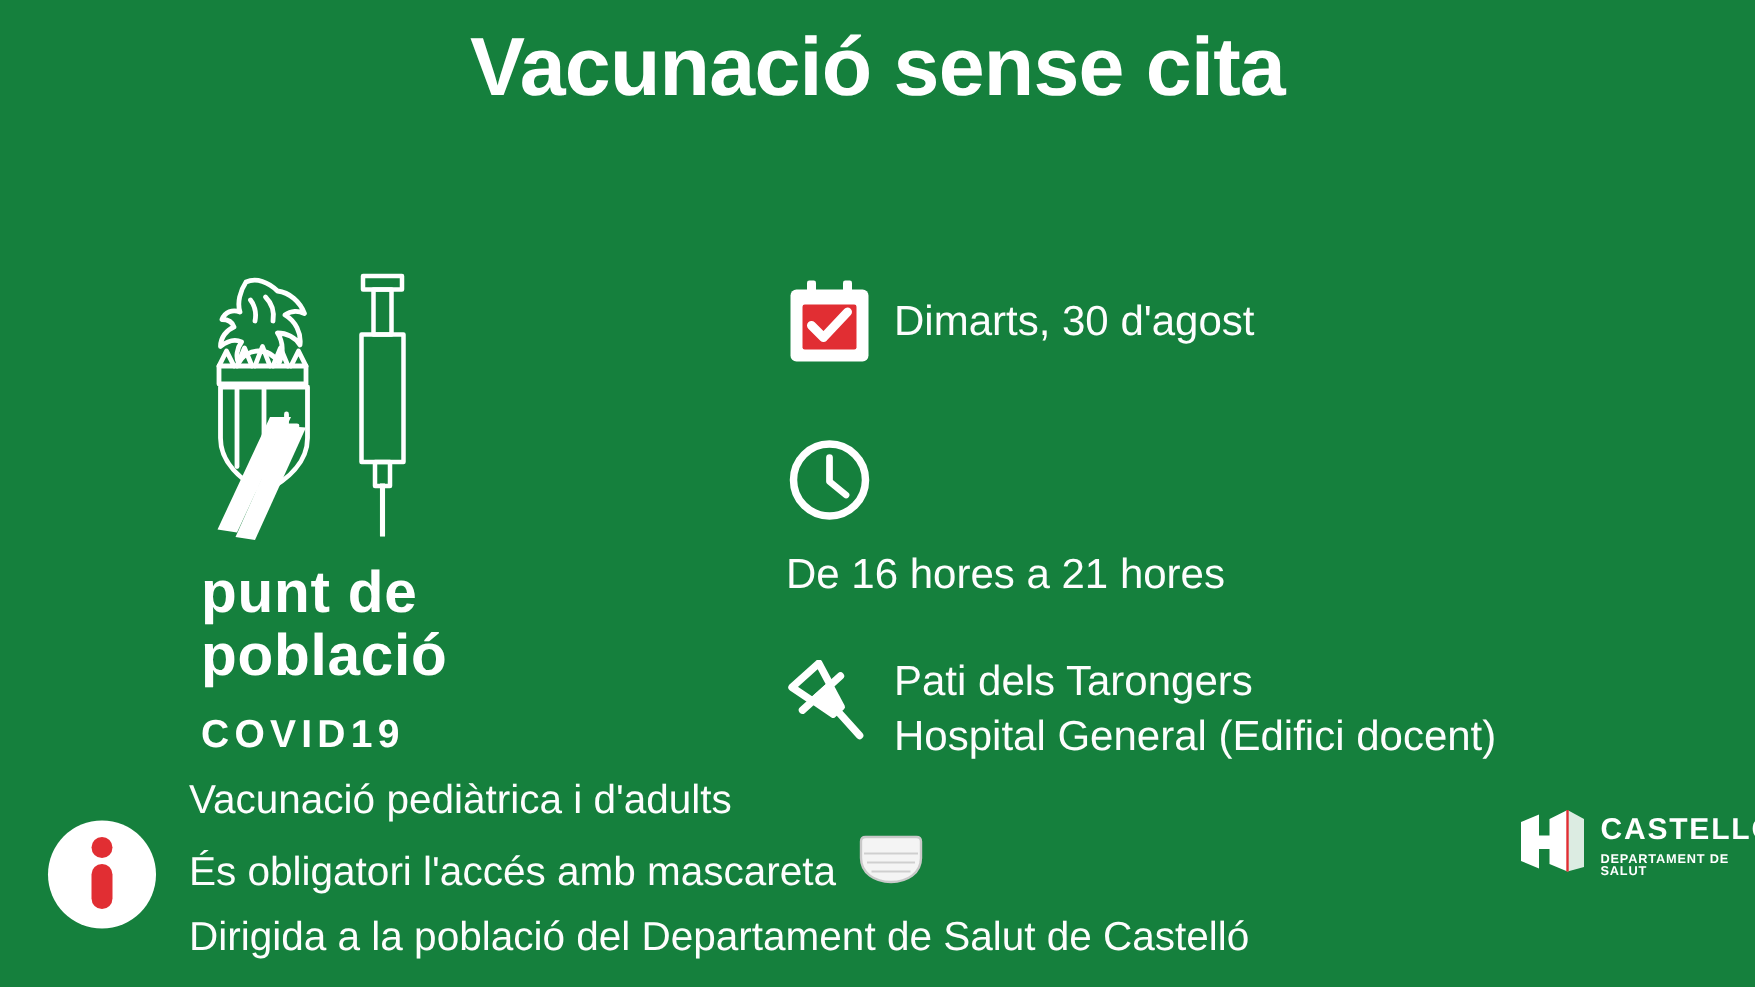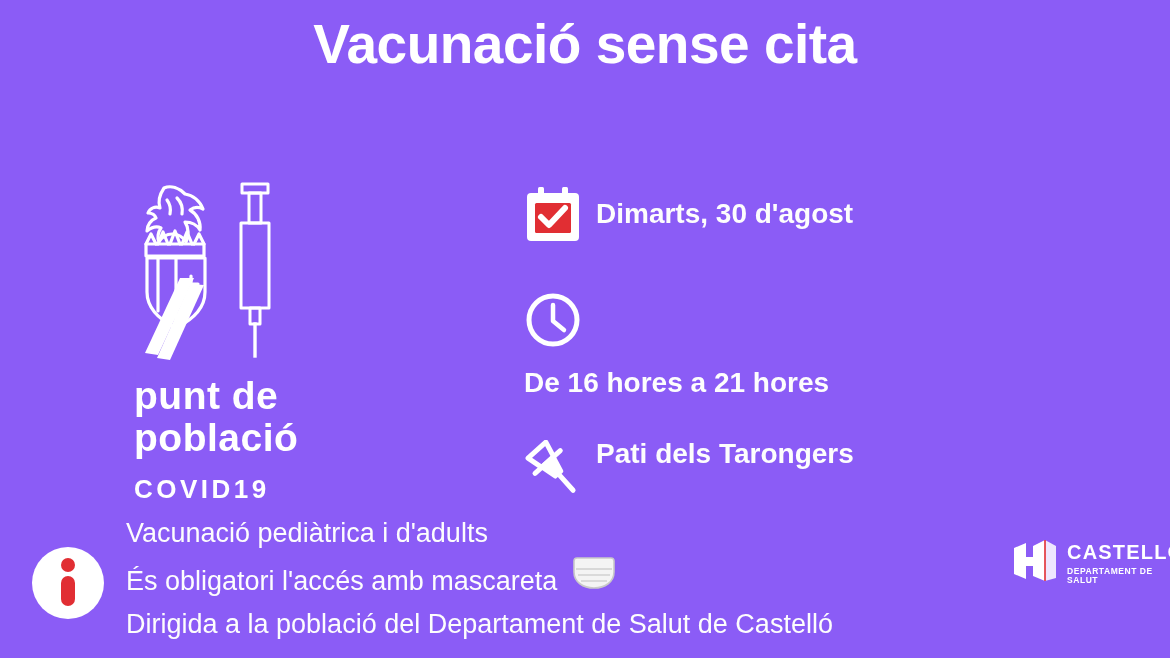--- a/index.html
+++ b/index.html
@@ -9,21 +9,21 @@
   body {
     width: 1170px;
     height: 658px;
     overflow: hidden;
     font-family: "Liberation Sans", sans-serif;
   }
   .poster {
     position: relative;
     width: 1170px;
     height: 658px;
-    background: #8b5cf6;
+    background: #15803d;
     color: #ffffff;
     overflow: hidden;
   }
 
   
   .title-block {
     position: absolute;
     left: 0;
     top: 16px;
     width: 1170px;
@@ -84,21 +84,20 @@
   .info-rows {
     position: absolute;
     left: 524px;
     top: 186px;
     width: 620px;
   }
   .info-row {
     display: flex;
     align-items: flex-start;
     margin-bottom: 38px;
-    font-weight: bold;
   }
   .info-row .ico {
     width: 72px;
     flex: 0 0 72px;
     display: flex;
     align-items: center;
     justify-content: flex-start;
   }
   .info-row .txt {
     font-size: 28px;
@@ -292,20 +291,21 @@
             <path d="M12 20 L46 20" fill="none" stroke="#ffffff" stroke-width="5" stroke-linecap="round"></path>
 
             <path d="M21 20 L37 20 L33 36 L25 36 Z" fill="#ffffff" stroke="#ffffff" stroke-width="4" stroke-linejoin="round"></path>
 
             <path d="M29 36 L29 58" fill="none" stroke="#ffffff" stroke-width="5" stroke-linecap="round"></path>
           </g>
         </svg>
       </div>
       <div class="txt">
         <span class="place-l1">Pati dels Tarongers</span>
+        <span class="place-l2">Hospital General (Edifici docent)</span>
       </div>
     </div>
   </div>
 
   <div class="bottom-block">
     <div class="info-icon-wrap">
       <svg width="74" height="74" viewBox="0 0 74 74">
         <circle cx="37" cy="37" r="36" fill="#ffffff"></circle>
         <circle cx="37" cy="19" r="7" fill="#E12E33"></circle>
         <rect x="30" y="30" width="14" height="30" rx="7" fill="#E12E33"></rect>

